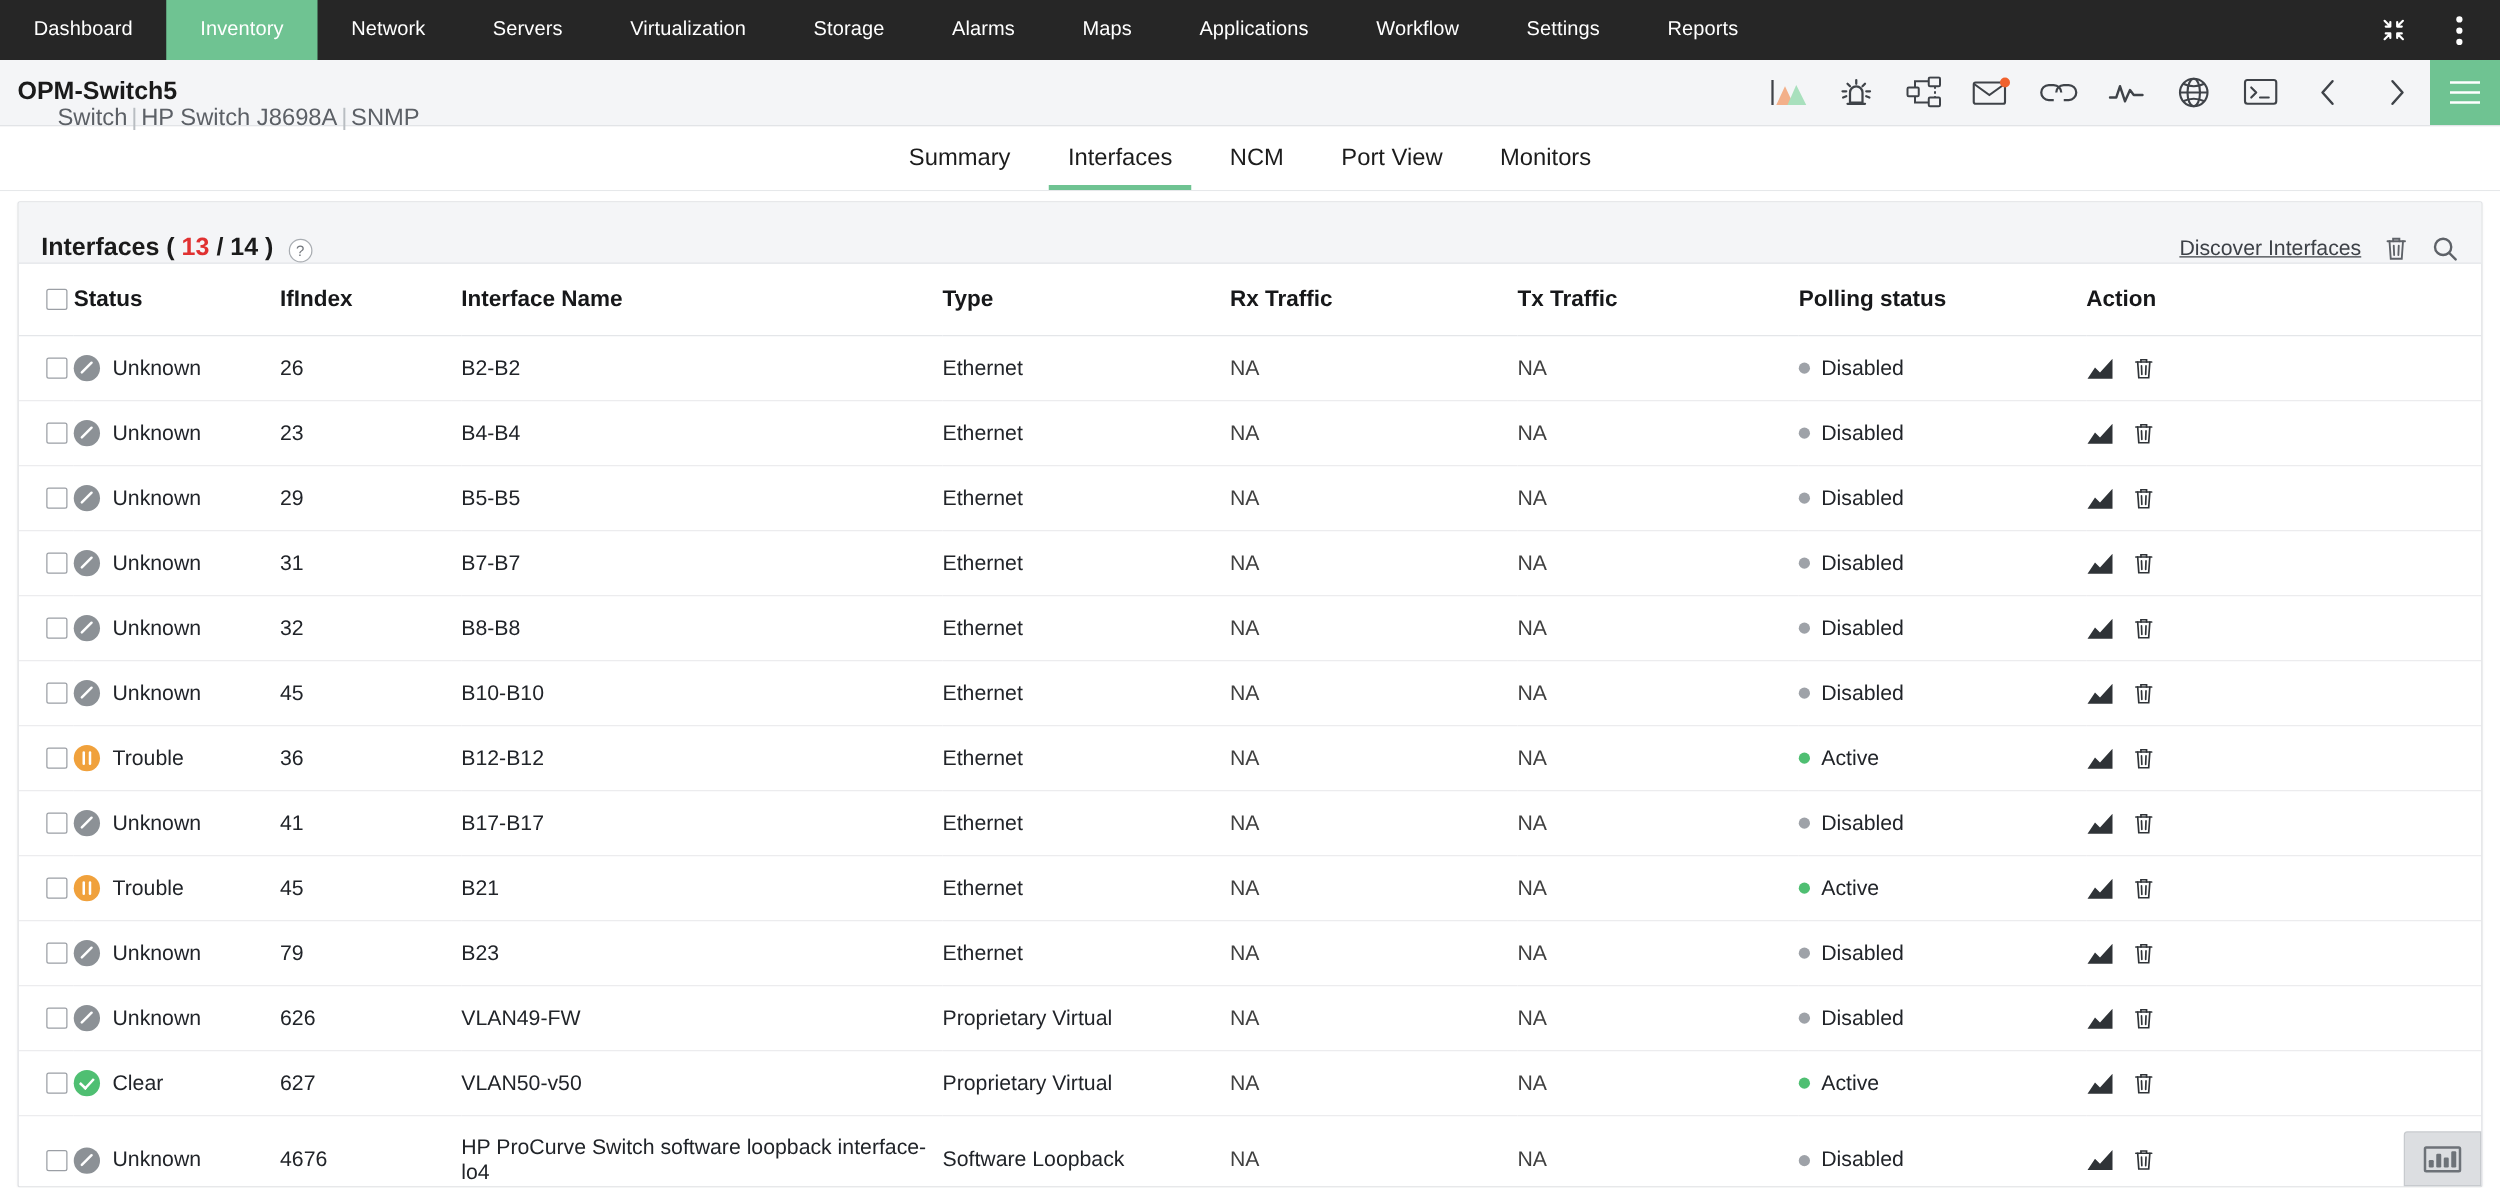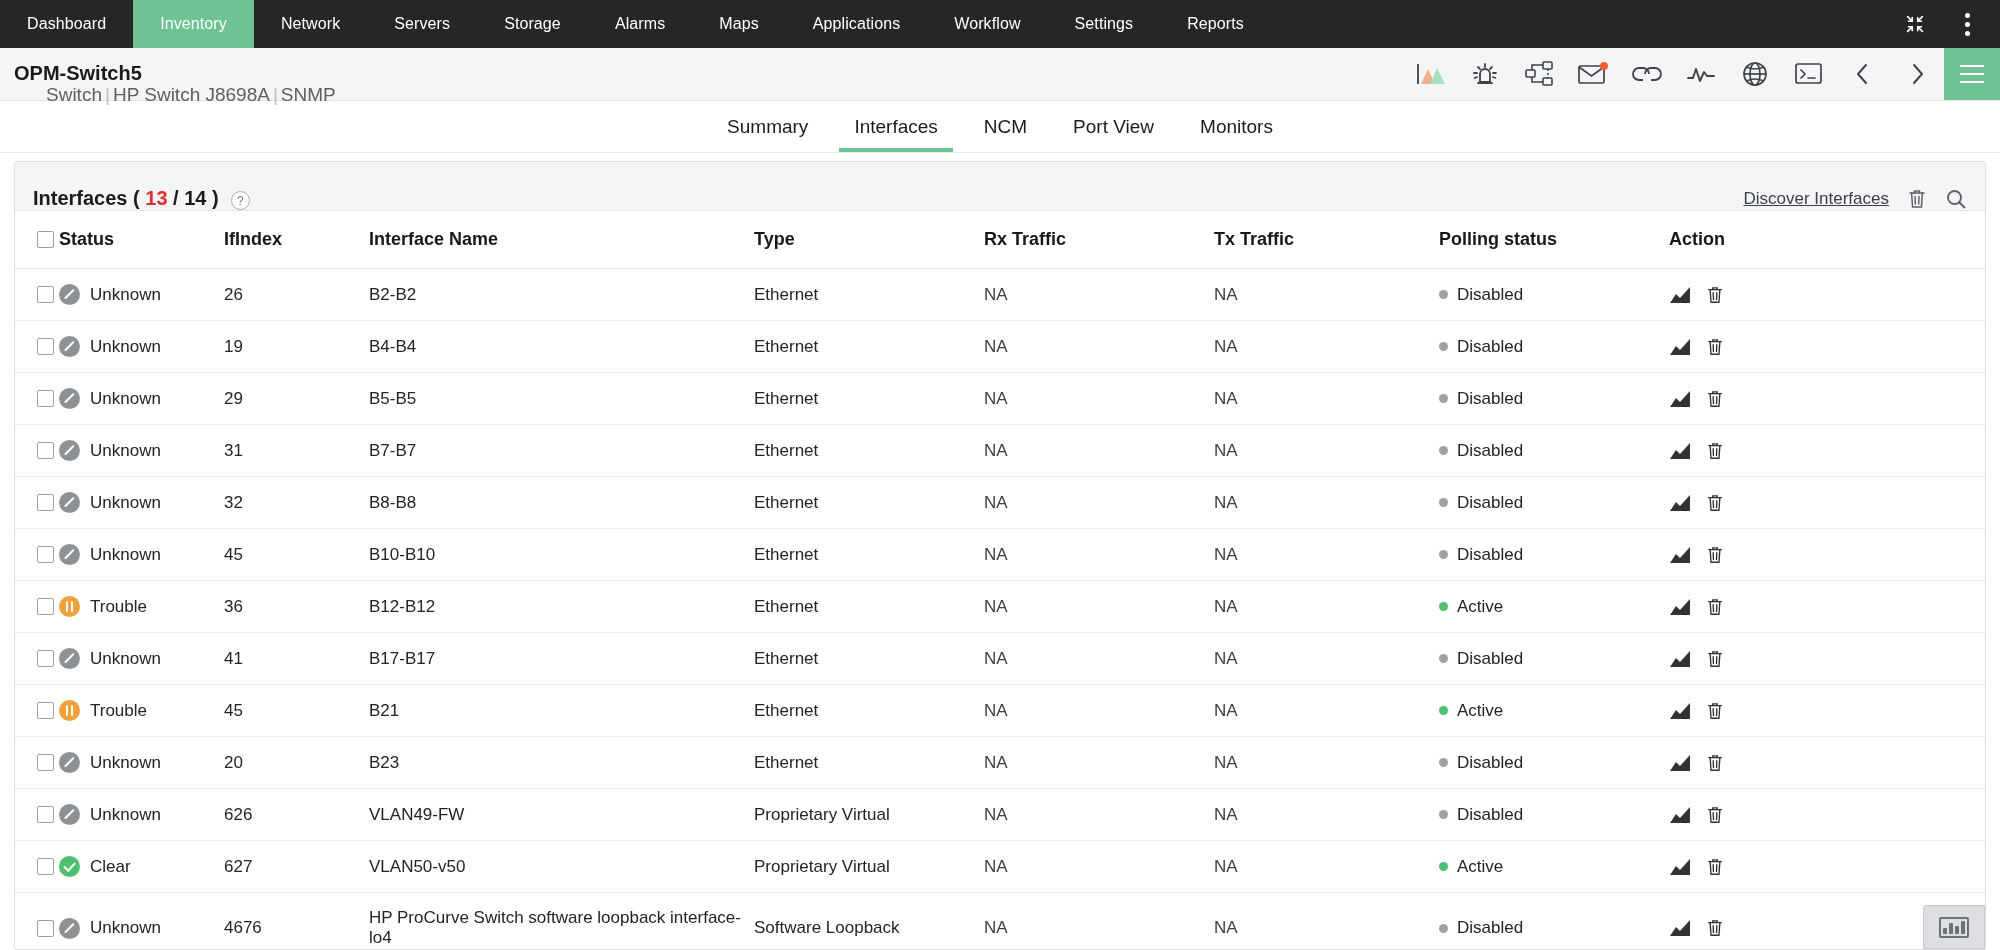--- a/index.html
+++ b/index.html
@@ -234,20 +234,21 @@
 </style>
 </head>
 <body>
 
 <div class="topnav">
   <div class="topnav-items" id="topnav-items">
       <div class="nav-item">Dashboard</div>
       <div class="nav-item active">Inventory</div>
       <div class="nav-item">Network</div>
       <div class="nav-item">Servers</div>
+      <div class="nav-item">Virtualization</div>
       <div class="nav-item">Storage</div>
       <div class="nav-item">Alarms</div>
       <div class="nav-item">Maps</div>
       <div class="nav-item">Applications</div>
       <div class="nav-item">Workflow</div>
       <div class="nav-item">Settings</div>
       <div class="nav-item">Reports</div>
     </div>
   <div class="topnav-right">
     <div class="nav-icon-btn">
@@ -476,21 +477,21 @@
             <tr>
               <td class="col-chk">
                 <span class="chk"></span>
               </td>
               <td>
                 <span class="status-cell">
                   <span class="sicon unknown"></span>
                   <span>Unknown</span>
                 </span>
               </td>
-              <td>19</td>
+              <td>23</td>
               <td>B4-B4</td>
               <td>Ethernet</td>
               <td><span class="na-link">NA</span></td>
               <td><span class="na-link">NA</span></td>
               <td>
                 <span class="poll-cell">
                   <span class="pdot off"></span>
                   <span>Disabled</span>
                 </span>
               </td>
@@ -806,21 +807,21 @@
             <tr>
               <td class="col-chk">
                 <span class="chk"></span>
               </td>
               <td>
                 <span class="status-cell">
                   <span class="sicon unknown"></span>
                   <span>Unknown</span>
                 </span>
               </td>
-              <td>20</td>
+              <td>79</td>
               <td>B23</td>
               <td>Ethernet</td>
               <td><span class="na-link">NA</span></td>
               <td><span class="na-link">NA</span></td>
               <td>
                 <span class="poll-cell">
                   <span class="pdot off"></span>
                   <span>Disabled</span>
                 </span>
               </td>

